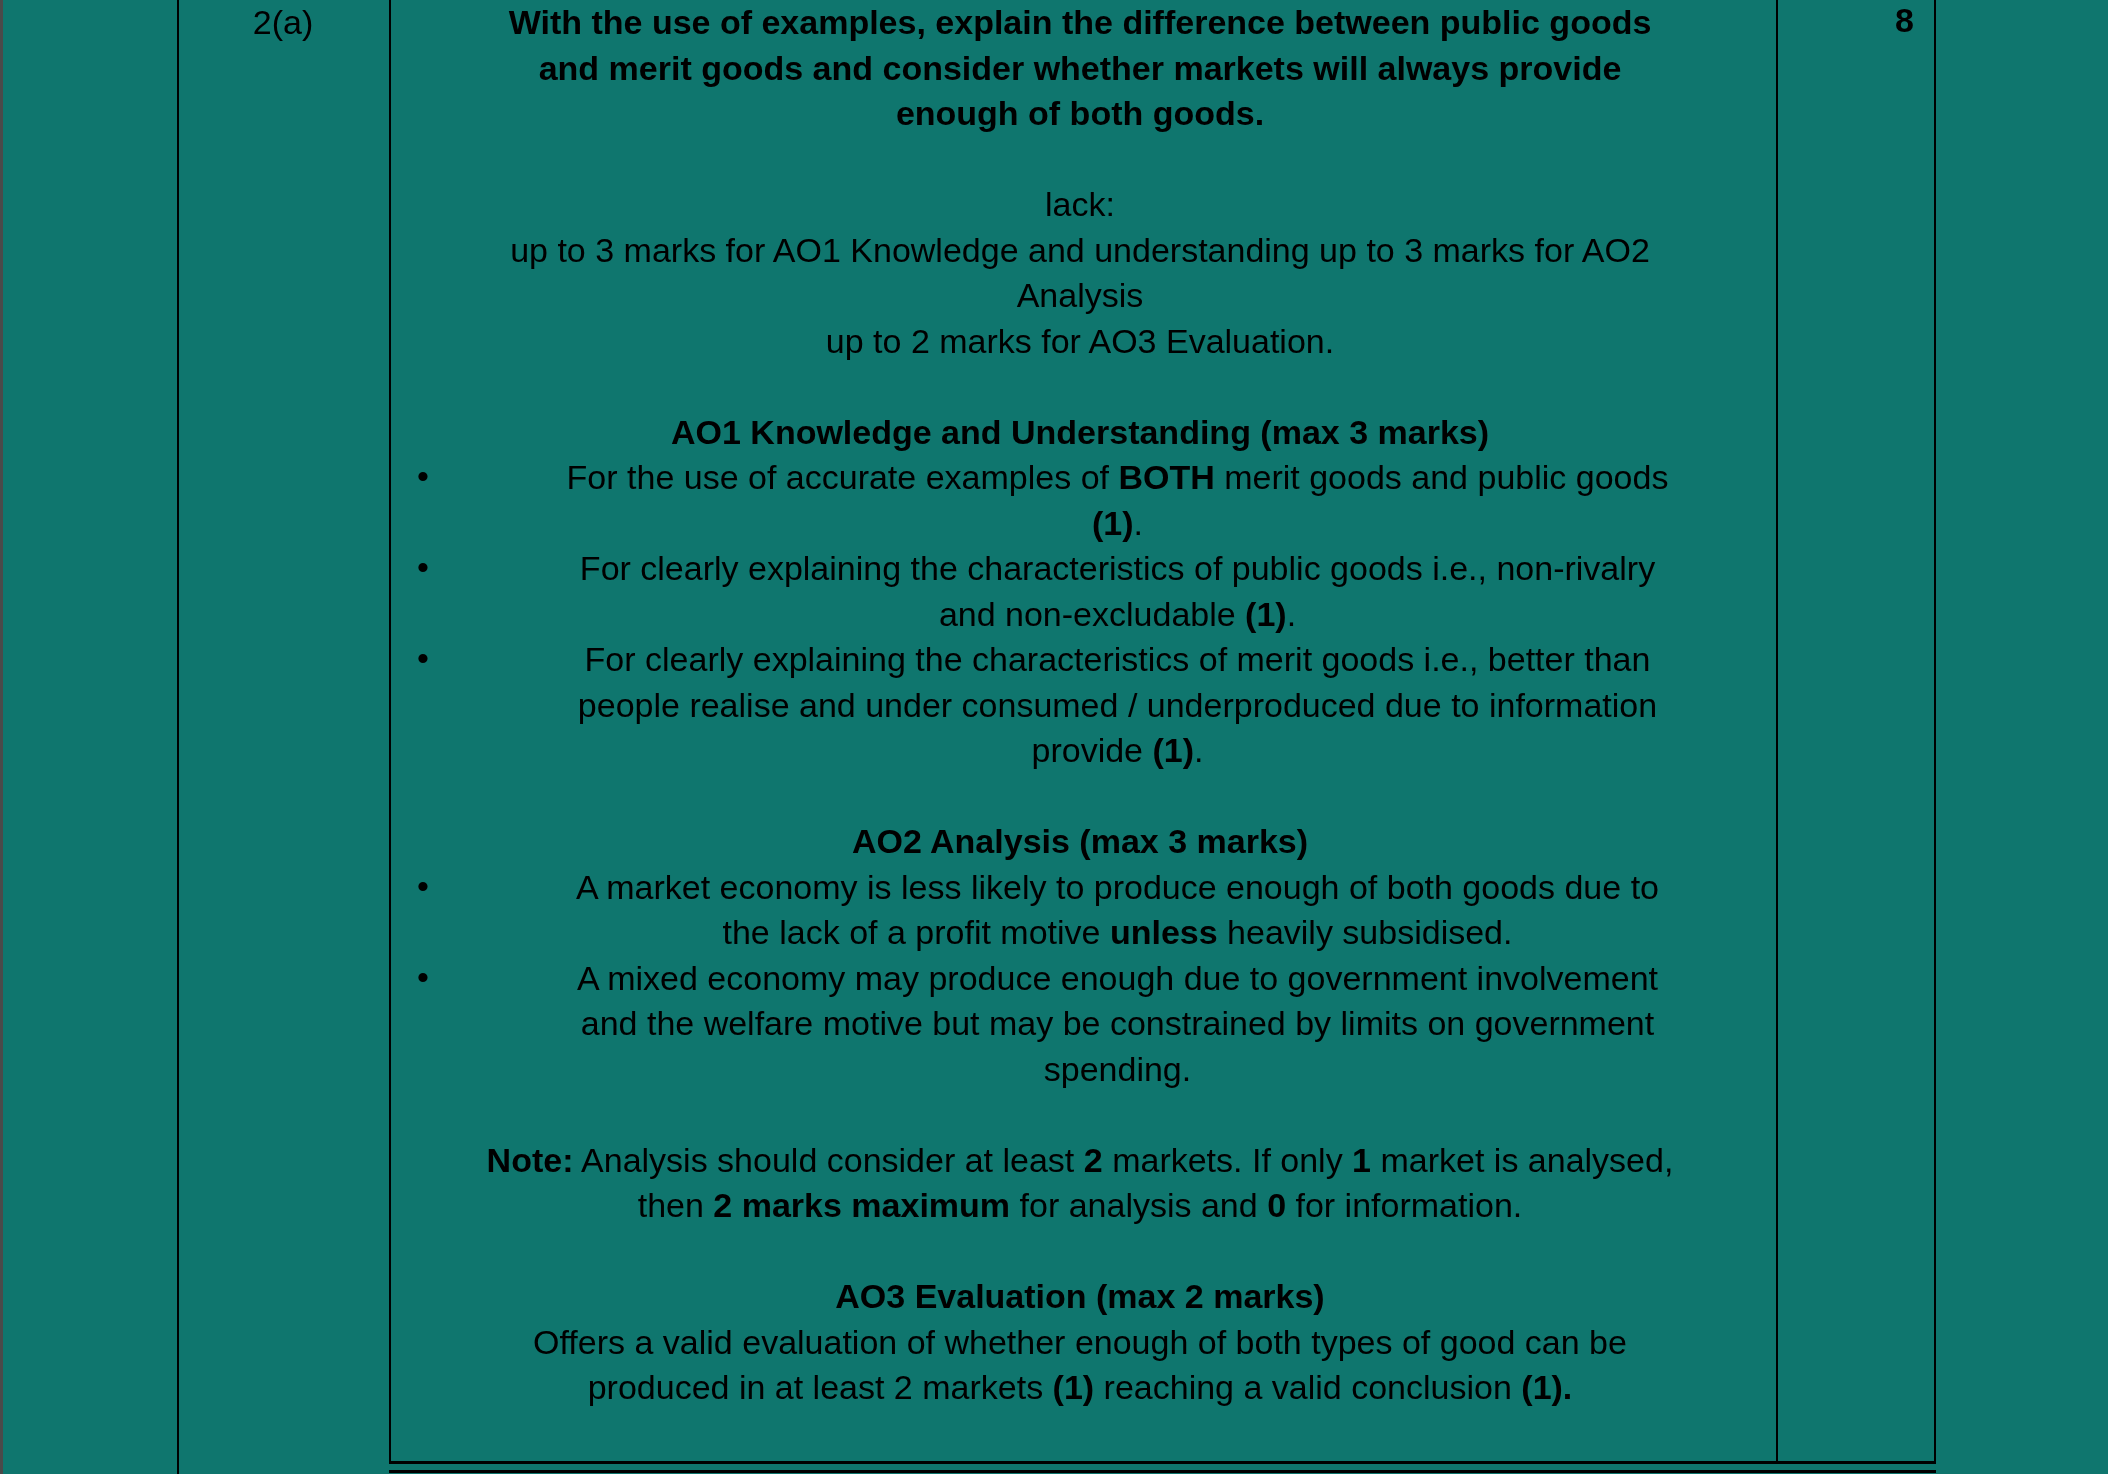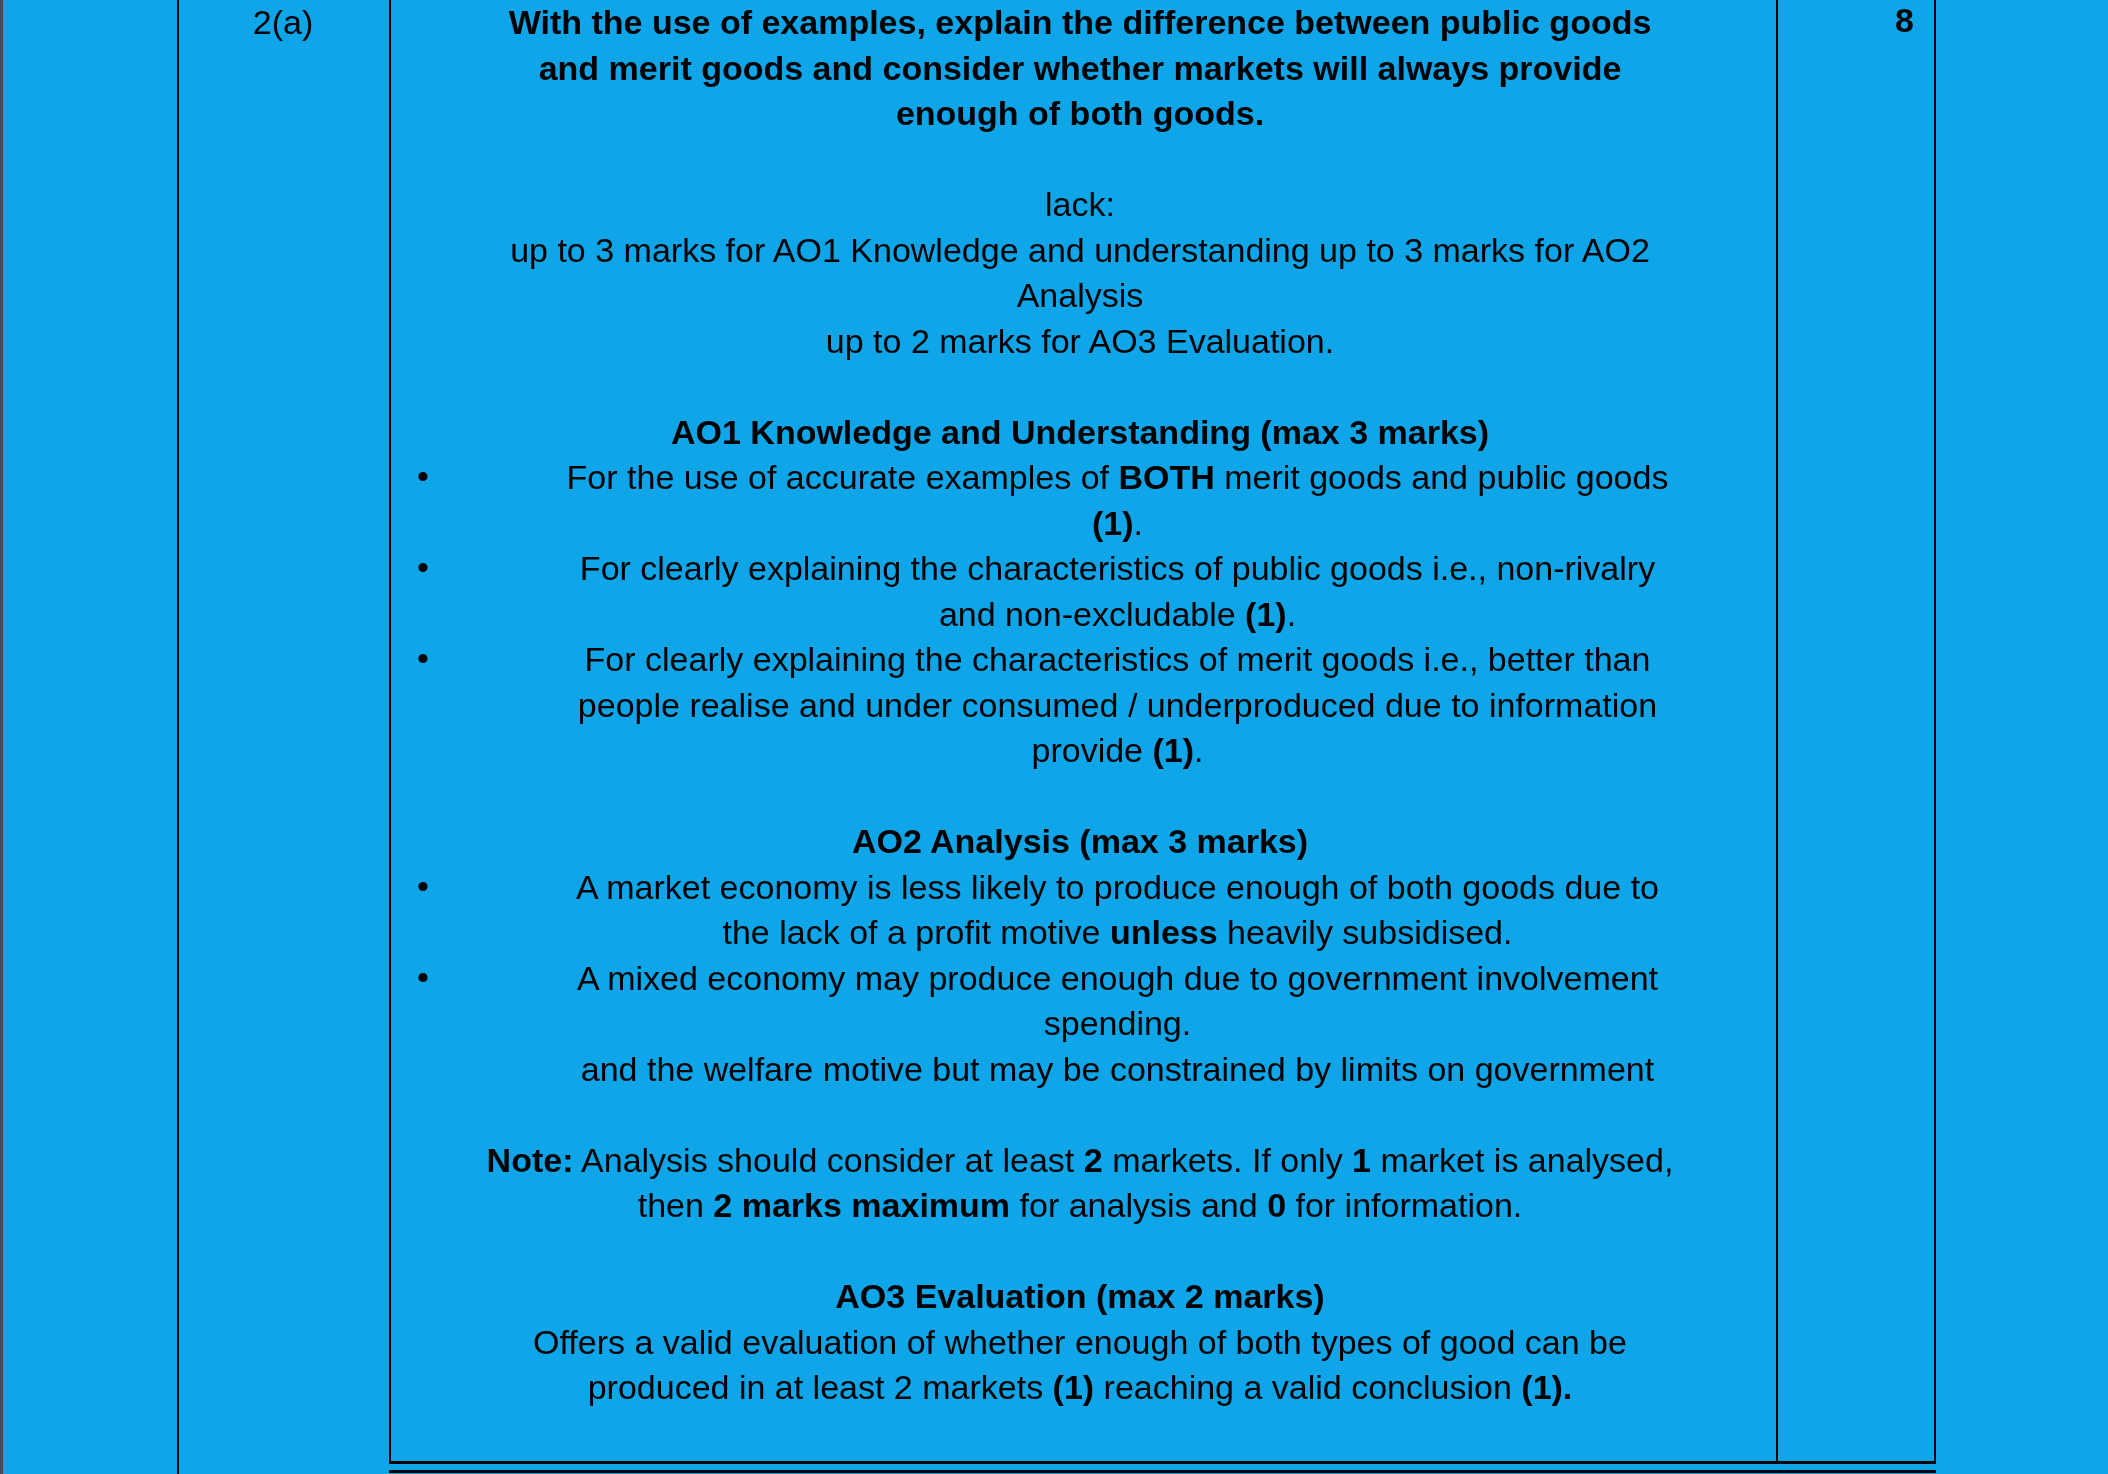--- a/index.html
+++ b/index.html
@@ -1,19 +1,19 @@
 <!DOCTYPE html>
 <html><head>
 <meta charset="utf-8">
 <style>
   html,body{margin:0;padding:0;background:#fff;}
   #page{
     position:relative;
     width:2108px;height:1474px;
-    background:#0ea5e9;
+    background:#0f766e;
     overflow:hidden;
     font-family:"Liberation Sans","DejaVu Sans",sans-serif;
     color:#000;
   }
   .vline,.hline{position:absolute;background:#000;}
   .vline{width:2px;top:0;}
   .hline{height:3px;}
   #edge-left{position:absolute;left:0;top:0;width:3px;height:1474px;background:#4a4a4a;}
   #v-q-left{left:177px;height:1474px;}
   #v-answer-left{left:389px;height:1461px;}
@@ -92,22 +92,22 @@
       <div class="block">
         <div class="line"><span class="b">AO2 Analysis (max 3 marks)</span></div>
         <div class="bullet">
           <span class="dot">•</span>
           <div class="line"><span>A market economy is less likely to produce enough of both goods due to</span></div>
           <div class="line"><span>the lack of a profit motive </span><span class="b">unless</span><span> heavily subsidised.</span></div>
         </div>
         <div class="bullet">
           <span class="dot">•</span>
           <div class="line"><span>A mixed economy may produce enough due to government involvement</span></div>
+          <div class="line"><span>and the welfare motive but may be constrained by limits on government</span></div>
           <div class="line"><span>spending.</span></div>
-          <div class="line"><span>and the welfare motive but may be constrained by limits on government</span></div>
         </div>
       </div>
       <div class="block">
         <div class="line"><span class="b">Note:</span><span> Analysis should consider at least </span><span class="b">2</span><span> markets. If only </span><span class="b">1</span><span> market is analysed,</span></div>
         <div class="line"><span>then </span><span class="b">2 marks maximum</span><span> for analysis and </span><span class="b">0</span><span> for information.</span></div>
       </div>
       <div class="block">
         <div class="line"><span class="b">AO3 Evaluation (max 2 marks)</span></div>
         <div class="line"><span>Offers a valid evaluation of whether enough of both types of good can be</span></div>
         <div class="line"><span>produced in at least 2 markets </span><span class="b">(1)</span><span> reaching a valid conclusion </span><span class="b">(1).</span></div>

